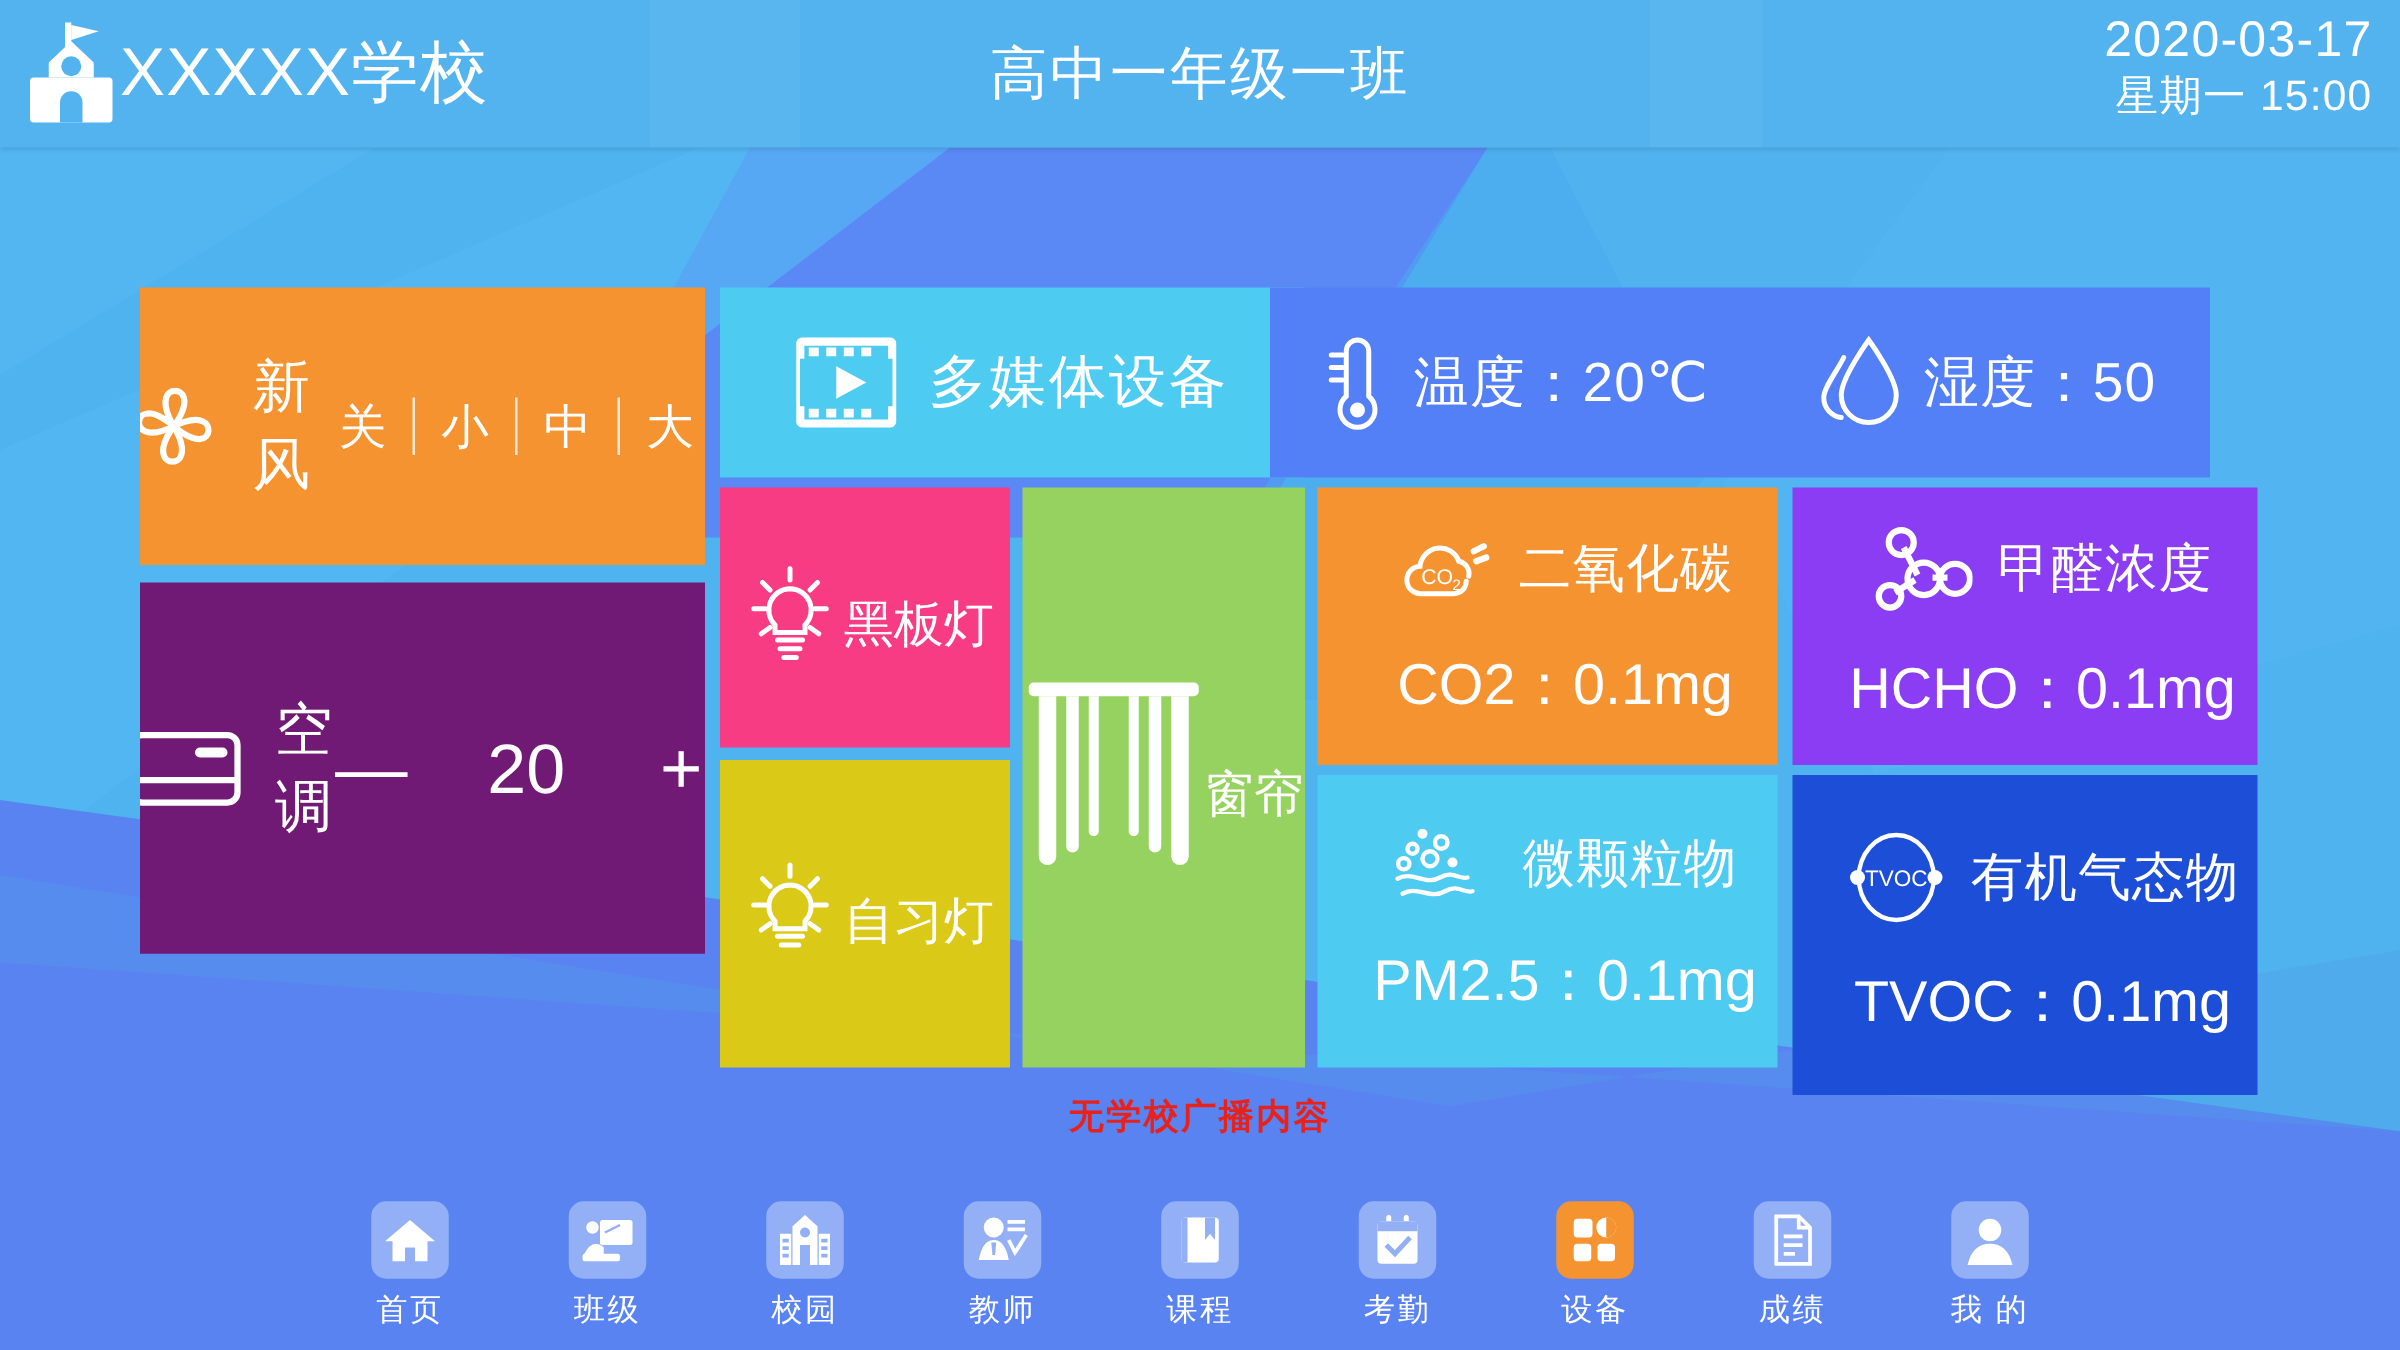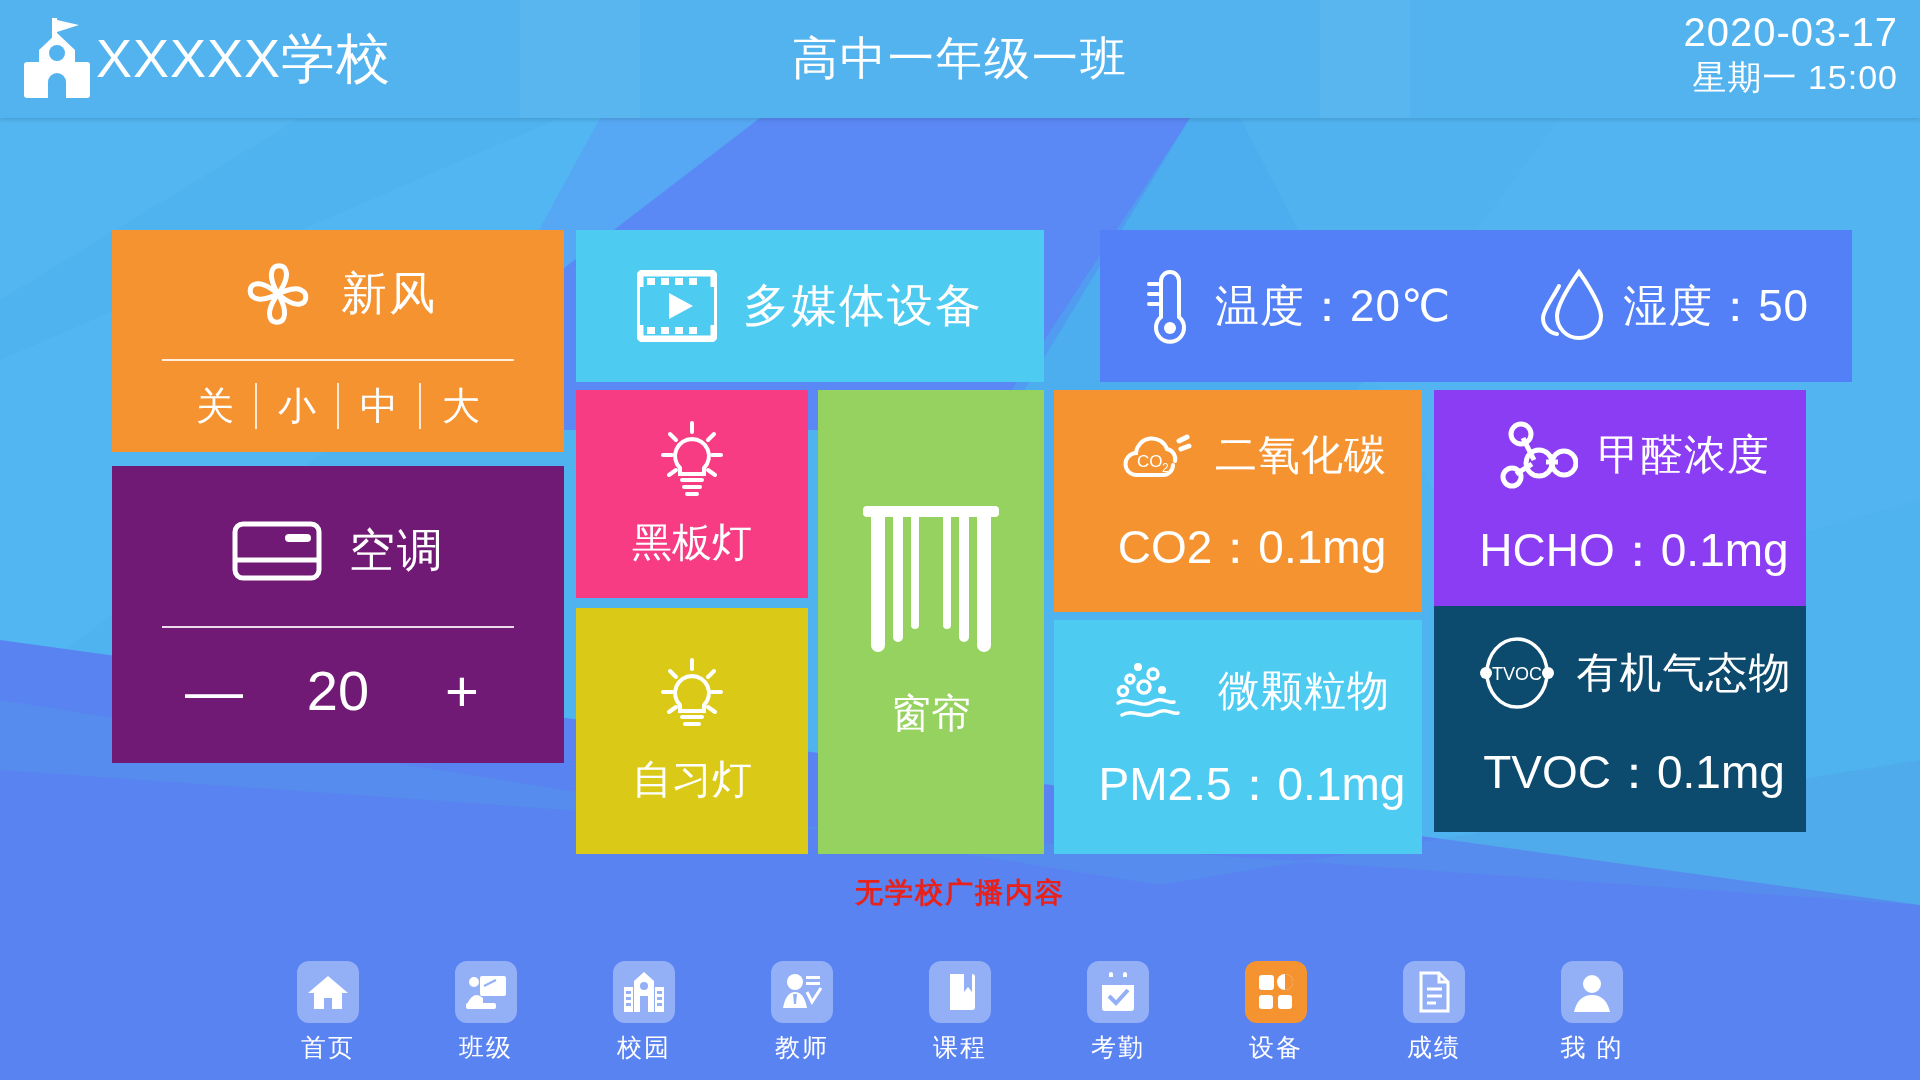--- a/index.html
+++ b/index.html
@@ -32,21 +32,21 @@
   .datetime .d1{ font-size:40px; letter-spacing:1px; display:block; }
   .datetime .d2{ font-size:34px; letter-spacing:1px; display:block; }
 
   
   #stage{ position:absolute; left:0; top:118px; width:1920px; height:962px; z-index:3; }
 
   .card{
     position:absolute; color:#fff; overflow:hidden;
     display:flex; align-items:center; justify-content:center;
   }
-  .card-inner{ width:100%; height:100%; display:flex; flex-direction:column;
+  .card-inner{ width:100%; height:100%; display:flex; 
                align-items:center; justify-content:center; }
 
   
   #card-fresh-air{ left:112px; top:112px; width:452px; height:222px; background:#f59331; }
   #card-fresh-air .row-top{ display:flex; align-items:center; justify-content:center; gap:24px;
                             height:130px; width:100%; }
   .divider-line{ width:352px; height:2px; background:rgba(255,255,255,.85); }
   #card-fresh-air .row-bot{ display:flex; align-items:center; justify-content:center;
                             height:92px; width:100%; }
   .seg{ font-size:38px; color:#fff; width:80px; text-align:center; }
@@ -69,34 +69,34 @@
   
   #card-blackboard-lamp{ left:576px; top:272px; width:232px; height:208px; background:#f73c84; }
   #card-study-lamp{ left:576px; top:490px; width:232px; height:246px; background:#dac917; }
   .lamp-label{ font-size:40px; margin-top:10px; }
 
   
   #card-curtain{ left:818px; top:272px; width:226px; height:464px; background:#95d25f; }
   #card-curtain .lamp-label{ margin-top:26px; }
 
   
-  #card-climate{ left:1100px; top:112px; width:752px; height:152px; background:#5480f7; }
+  #card-climate{ left:1016px; top:112px; width:752px; height:152px; background:#5480f7; }
   #card-climate .inner{ display:flex; align-items:center; justify-content:space-around; width:100%; }
   .climate-unit{ display:flex; align-items:center; gap:18px; }
   .climate-text{ font-size:44px; letter-spacing:1px; white-space:nowrap; }
 
   .sensor{ display:flex; flex-direction:column; justify-content:center; padding-left:28px; }
   .sensor .s-head{ display:flex; align-items:center; gap:20px; }
   .sensor .s-title{ font-size:42px; letter-spacing:1px; white-space:nowrap; }
   .sensor .s-value{ font-size:46px; margin-top:30px; white-space:nowrap; }
 
   #card-co2  { left:1054px; top:272px; width:368px; height:222px; background:#f59331; }
   #card-hcho { left:1434px; top:272px; width:372px; height:222px; background:#8b3df4; }
   #card-pm25 { left:1054px; top:502px; width:368px; height:234px; background:#4ecbf0; }
-  #card-tvoc { left:1434px; top:488px; width:372px; height:226px; background:#0c4a6e; }
+  #card-tvoc { left:1434px; top:502px; width:372px; height:256px; background:#1d4ed8; }
 
   
   #broadcast{
     position:absolute; left:0; top:756px; width:1920px; text-align:center;
     color:#e8221b; font-size:28px; font-weight:bold; letter-spacing:2px;
   }
 
   
   #bottom-nav{
     position:absolute; left:0; bottom:0; width:1920px; height:136px;

